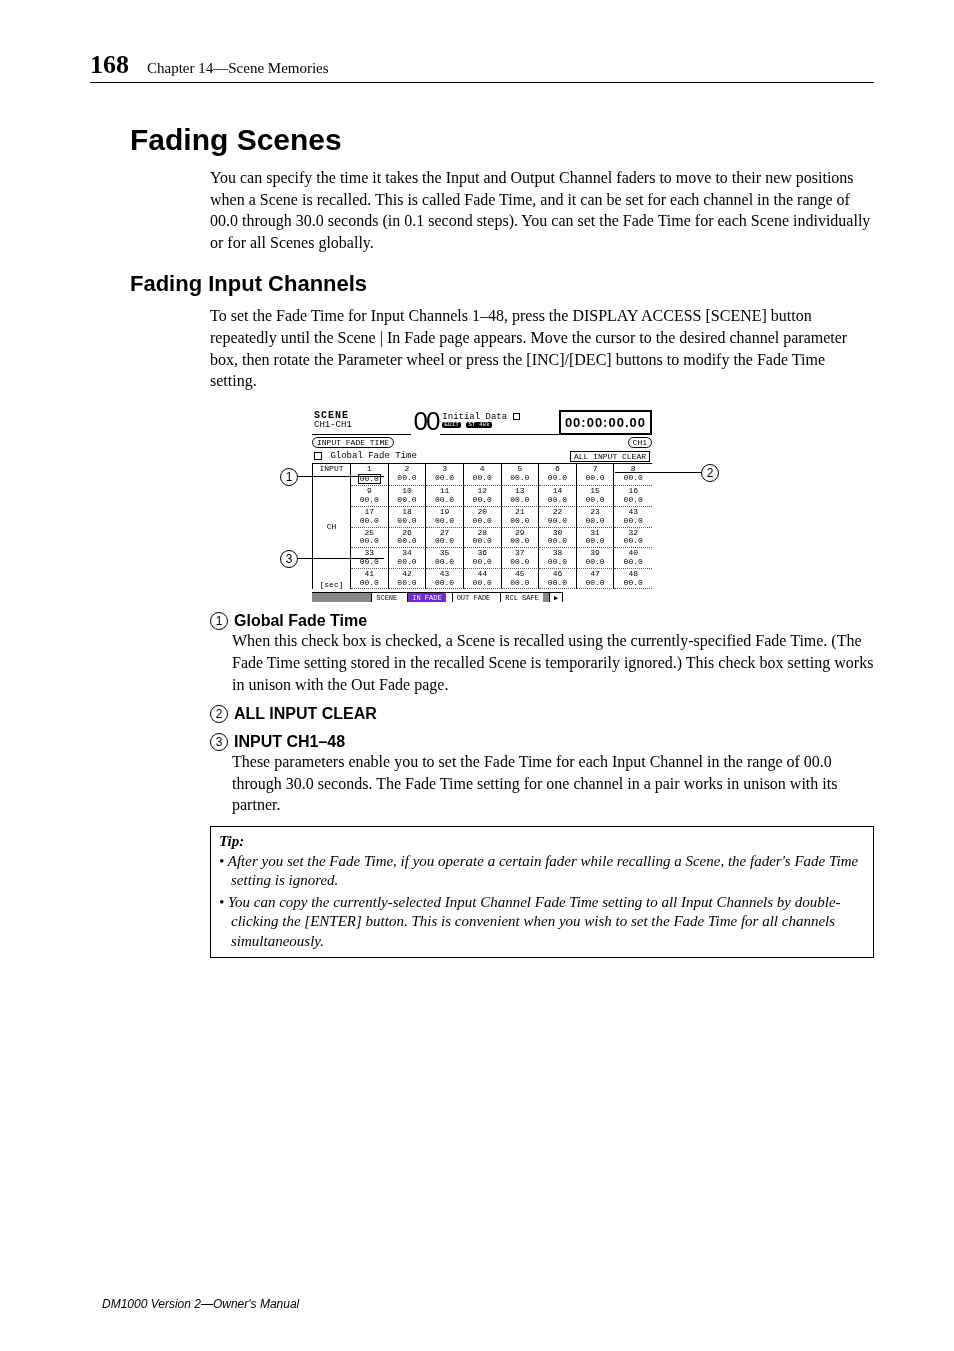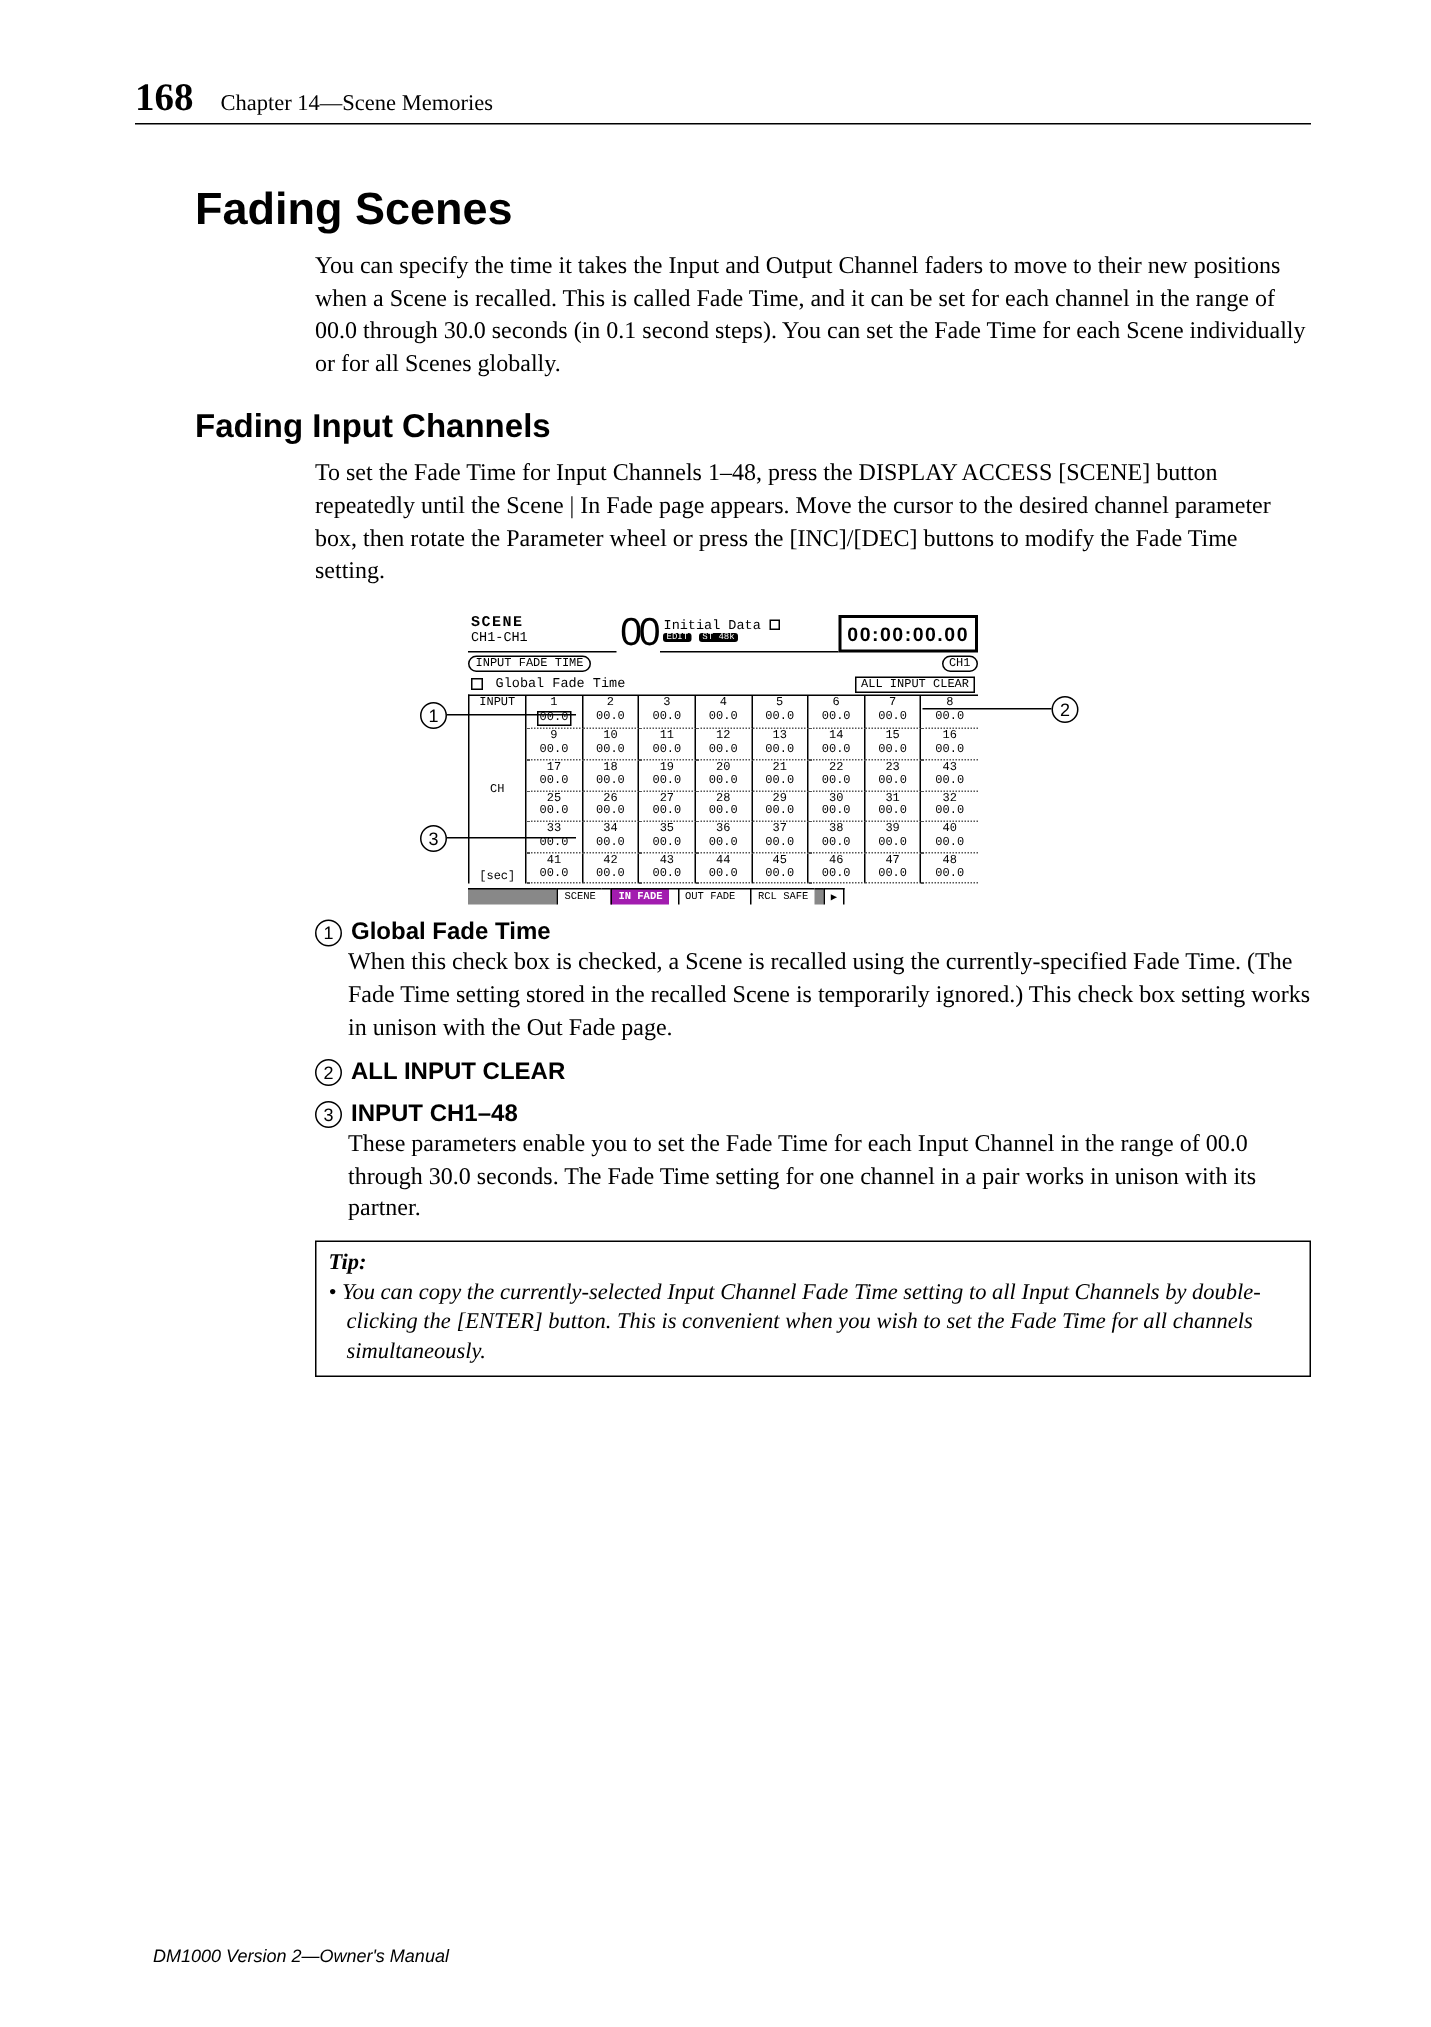--- a/index.html
+++ b/index.html
@@ -231,23 +231,22 @@
     margin-top:3px;
     font-size:7px;
   }
   .lcd-tab {
     border-left:1px solid #000;
     padding:1px 4px 0 4px;
     border-top:1px solid #000;
   }
   .lcd-tab:last-child { border-right:1px solid #000; }
   .lcd-tab.active {
-    background:#a21caf;
+    background:#6d28d9;
     color:#fff;
-    font-weight:bold;
   }
   .callout {
     position:absolute;
     display:flex;
     align-items:center;
     font-family:sans-serif;
   }
   .callout .circ-num { background:#fff; }
   .callout .line {
     border-top:1px solid #000;
@@ -558,17 +557,18 @@
     <div class="item-row">
       <span class="circ-num">3</span>
       <span class="item-label">INPUT CH1–48</span>
     </div>
     <div class="item-desc">These parameters enable you to set the Fade Time for each Input Channel in the range of 00.0 through 30.0 seconds. The Fade Time setting for one channel in a pair works in unison with its partner.</div>
   </div>
 
 <div class="tip-box">
   <div class="tip-title">Tip:</div>
   <ul id="tips">
+      <li>After you set the Fade Time, if you operate a certain fader while recalling a Scene, the fader's Fade Time setting is ignored.</li>
       <li>You can copy the currently-selected Input Channel Fade Time setting to all Input Channels by double-clicking the [ENTER] button. This is convenient when you wish to set the Fade Time for all channels simultaneously.</li>
     </ul>
 </div>
 
 <div class="footer">DM1000 Version 2—Owner's Manual</div>
 
 </body></html>

